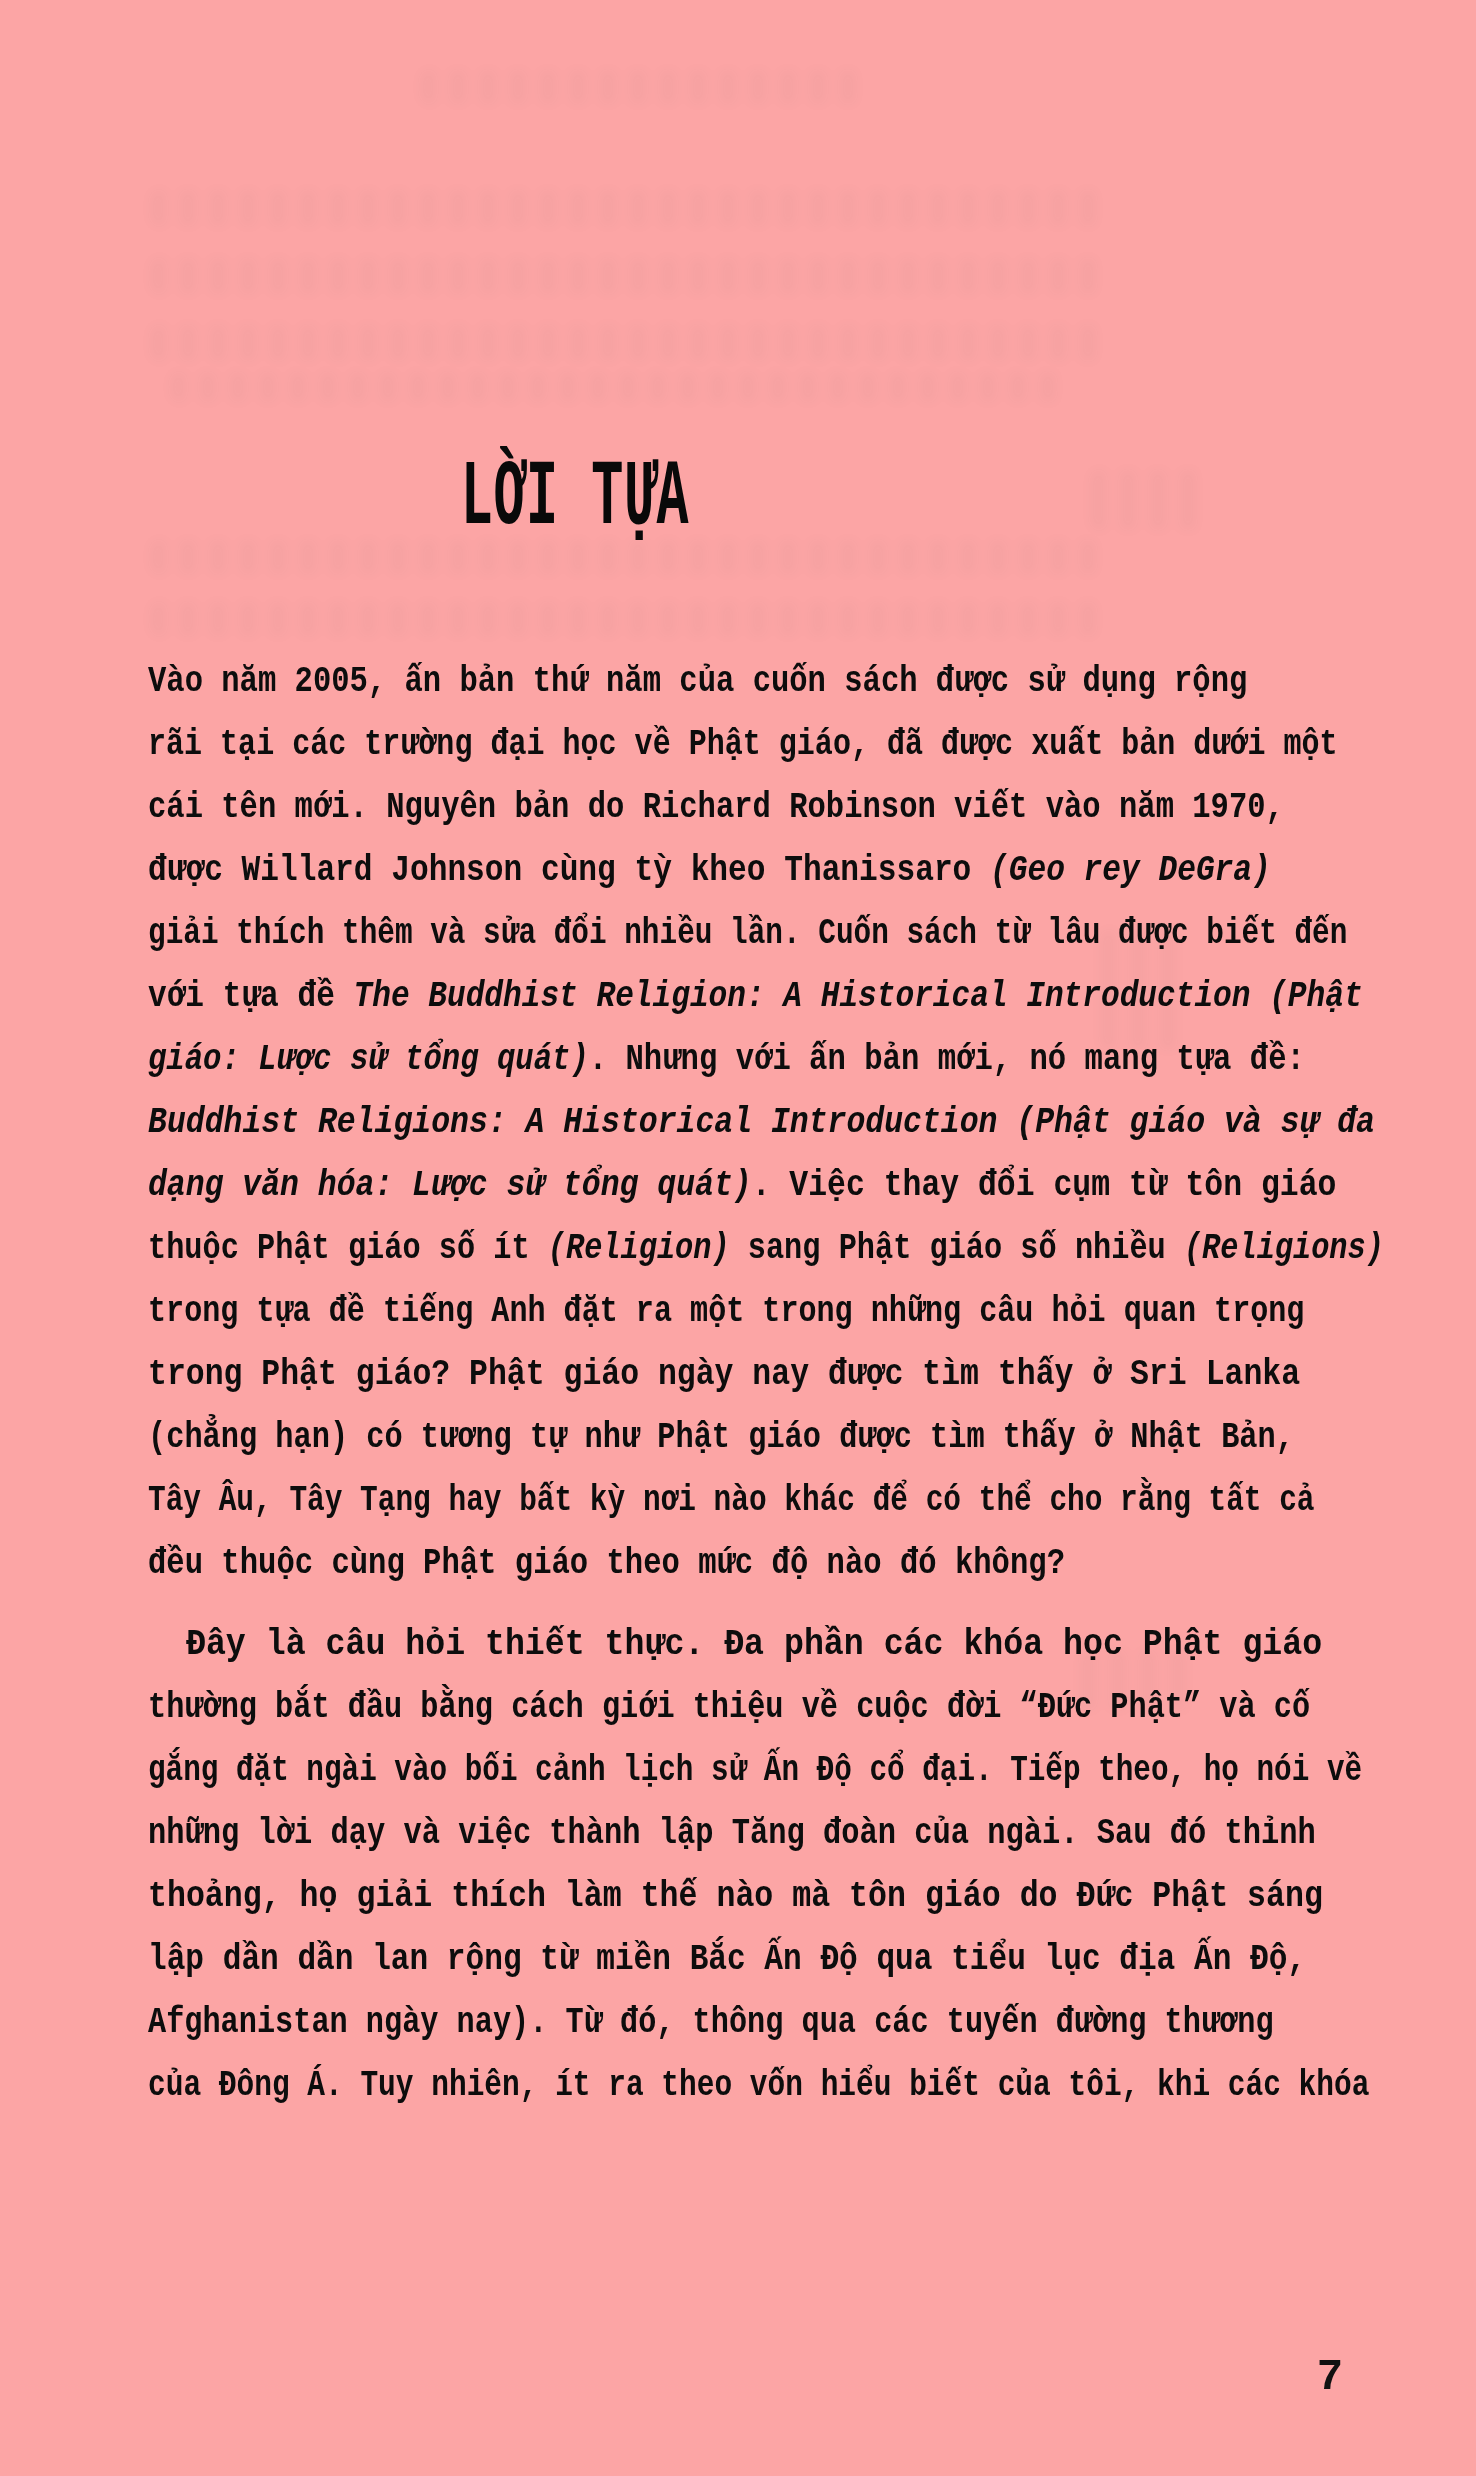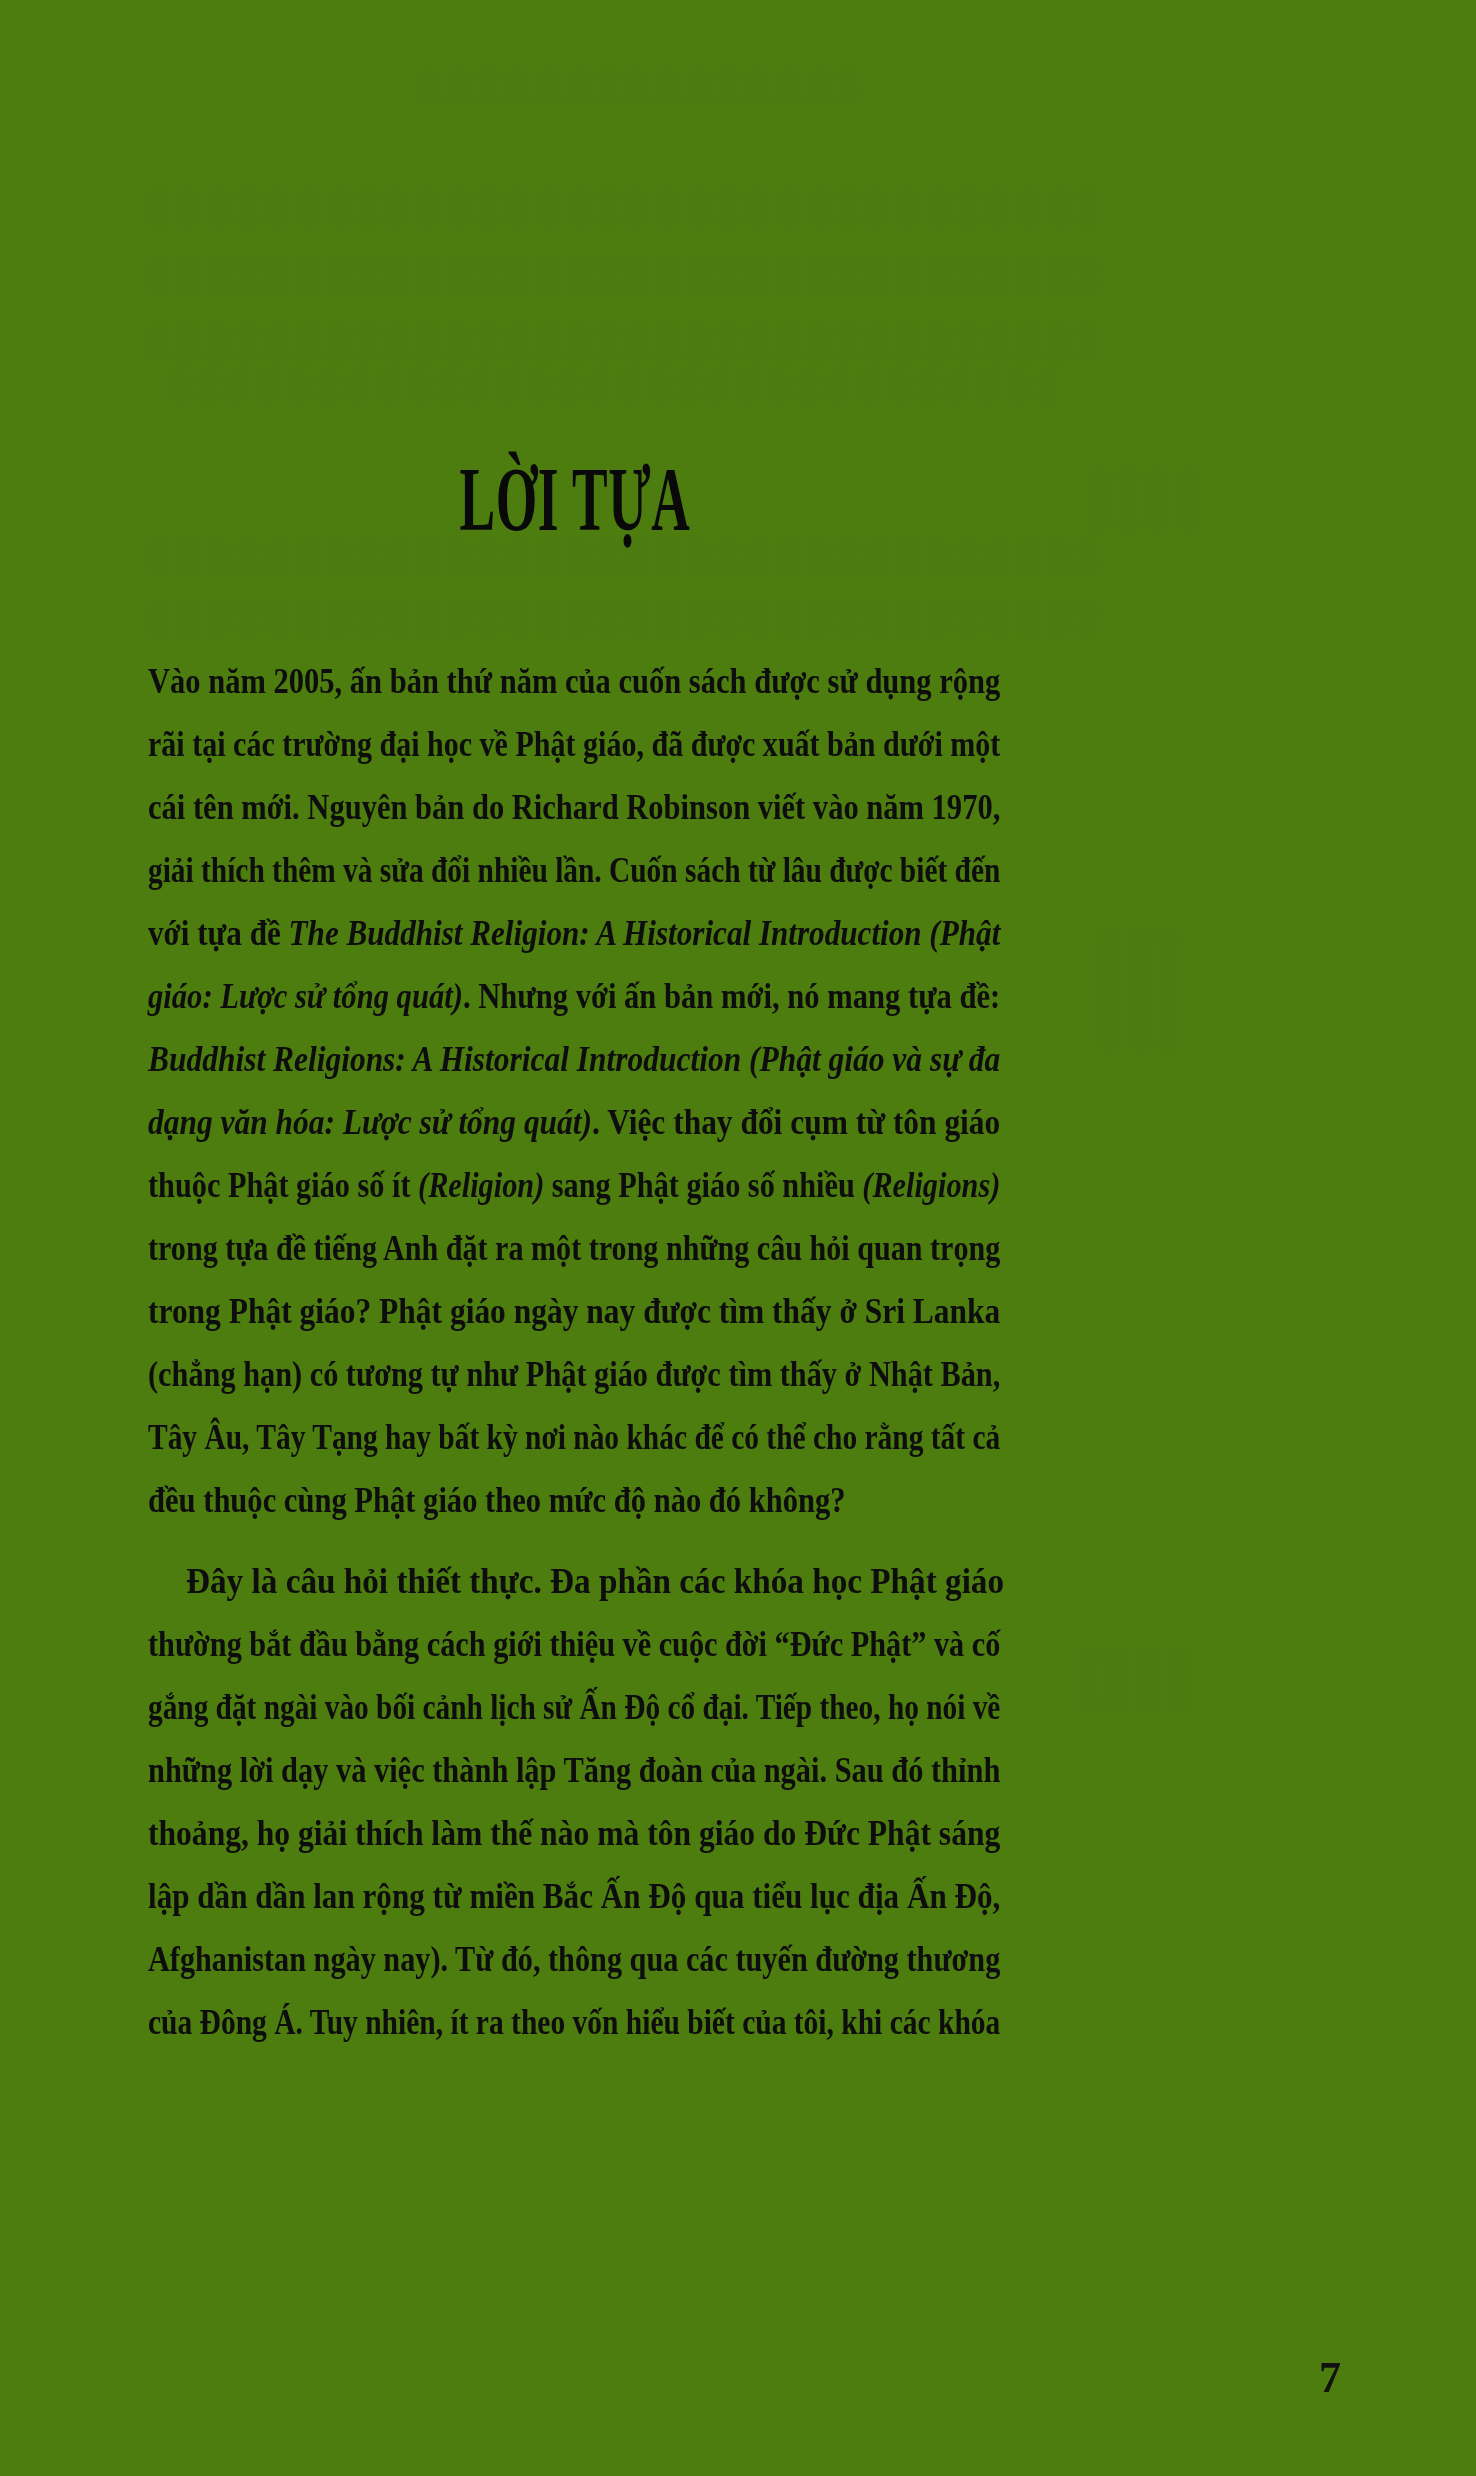--- a/index.html
+++ b/index.html
@@ -1,21 +1,21 @@
 <!DOCTYPE html>
 <html lang="vi"><head>
 <meta charset="utf-8">
 <style>
   html,body{margin:0;padding:0;background:#ffffff;}
   .page{
     position:relative;
     width:1476px;height:2476px;
-    background:#4d7c0f;
+    background:#fca5a5;
     overflow:hidden;
-    font-family:Liberation Serif, serif;
+    font-family:Liberation Mono, monospace;
     color:#0d0d0d;
   }
   .page-title{
     position:absolute;
     top:384px;left:575px;
     font-size:92px;
     font-weight:bold;
     letter-spacing:1px;
     white-space:nowrap;
     transform:translateX(-50%) scaleX(0.58);
@@ -74,20 +74,21 @@
       <div class="smudge" style="left: 1090px; top: 470px; width: 120px; height: 60px;"></div>
       <div class="smudge" style="left: 1100px; top: 930px; width: 90px; height: 120px;"></div>
       <div class="smudge" style="left: 1080px; top: 1650px; width: 120px; height: 60px;"></div>
     </div>
   <h1 class="page-title">LỜI TỰA</h1>
   <div class="body-text">
       <div class="paragraph">
         <div class="line"><span class="line-inner" style="transform: scaleX(0.848103);"><span>Vào năm 2005, ấn bản thứ năm của cuốn sách được sử dụng rộng</span></span></div>
         <div class="line"><span class="line-inner" style="transform: scaleX(0.834269);"><span>rãi tại các trường đại học về Phật giáo, đã được xuất bản dưới một</span></span></div>
         <div class="line"><span class="line-inner" style="transform: scaleX(0.848032);"><span>cái tên mới. Nguyên bản do Richard Robinson viết vào năm 1970,</span></span></div>
+        <div class="line"><span class="line-inner" style="transform: scaleX(0.86615);"><span>được Willard Johnson cùng tỳ kheo Thanissaro </span><span class="it">(Geo rey DeGra)</span></span></div>
         <div class="line"><span class="line-inner" style="transform: scaleX(0.816445);"><span>giải thích thêm và sửa đổi nhiều lần. Cuốn sách từ lâu được biết đến</span></span></div>
         <div class="line"><span class="line-inner" style="transform: scaleX(0.864951);"><span>với tựa đề </span><span class="it">The Buddhist Religion: A Historical Introduction (Phật</span></span></div>
         <div class="line"><span class="line-inner" style="transform: scaleX(0.850054);"><span class="it">giáo: Lược sử tổng quát)</span><span>. Nhưng với ấn bản mới, nó mang tựa đề:</span></span></div>
         <div class="line"><span class="line-inner" style="transform: scaleX(0.87378);"><span class="it">Buddhist Religions: A Historical Introduction (Phật giáo và sự đa</span></span></div>
         <div class="line"><span class="line-inner" style="transform: scaleX(0.873163);"><span class="it">dạng văn hóa: Lược sử tổng quát)</span><span>. Việc thay đổi cụm từ tôn giáo</span></span></div>
         <div class="line"><span class="line-inner" style="transform: scaleX(0.841252);"><span>thuộc Phật giáo số ít </span><span class="it">(Religion)</span><span> sang Phật giáo số nhiều </span><span class="it">(Religions)</span></span></div>
         <div class="line"><span class="line-inner" style="transform: scaleX(0.836388);"><span>trong tựa đề tiếng Anh đặt ra một trong những câu hỏi quan trọng</span></span></div>
         <div class="line"><span class="line-inner" style="transform: scaleX(0.874234);"><span>trong Phật giáo? Phật giáo ngày nay được tìm thấy ở Sri Lanka</span></span></div>
         <div class="line"><span class="line-inner" style="transform: scaleX(0.84193);"><span>(chẳng hạn) có tương tự như Phật giáo được tìm thấy ở Nhật Bản,</span></span></div>
         <div class="line"><span class="line-inner" style="transform: scaleX(0.818143);"><span>Tây Âu, Tây Tạng hay bất kỳ nơi nào khác để có thể cho rằng tất cả</span></span></div>

